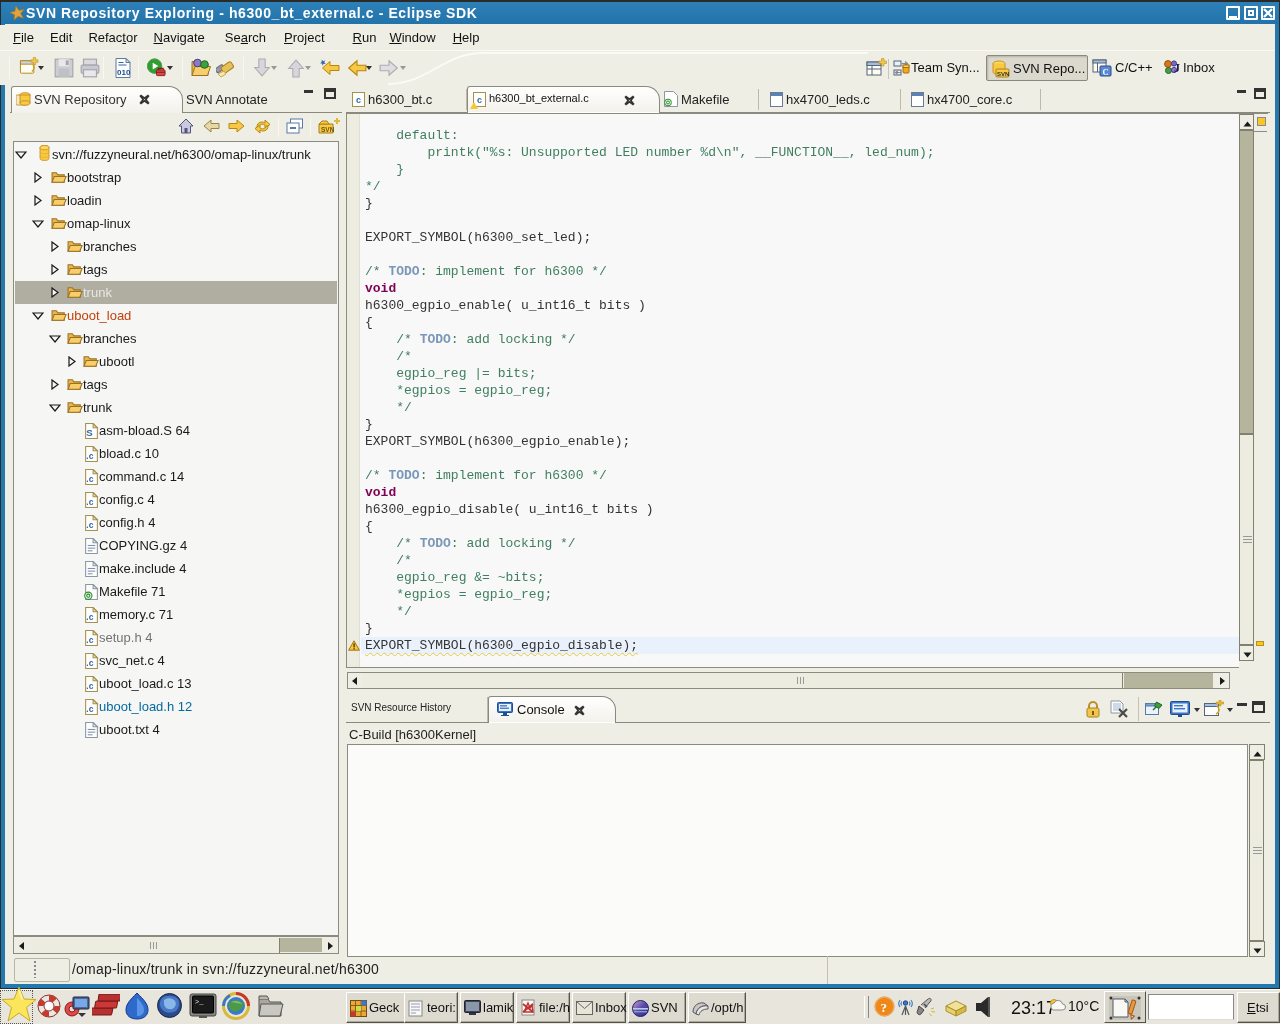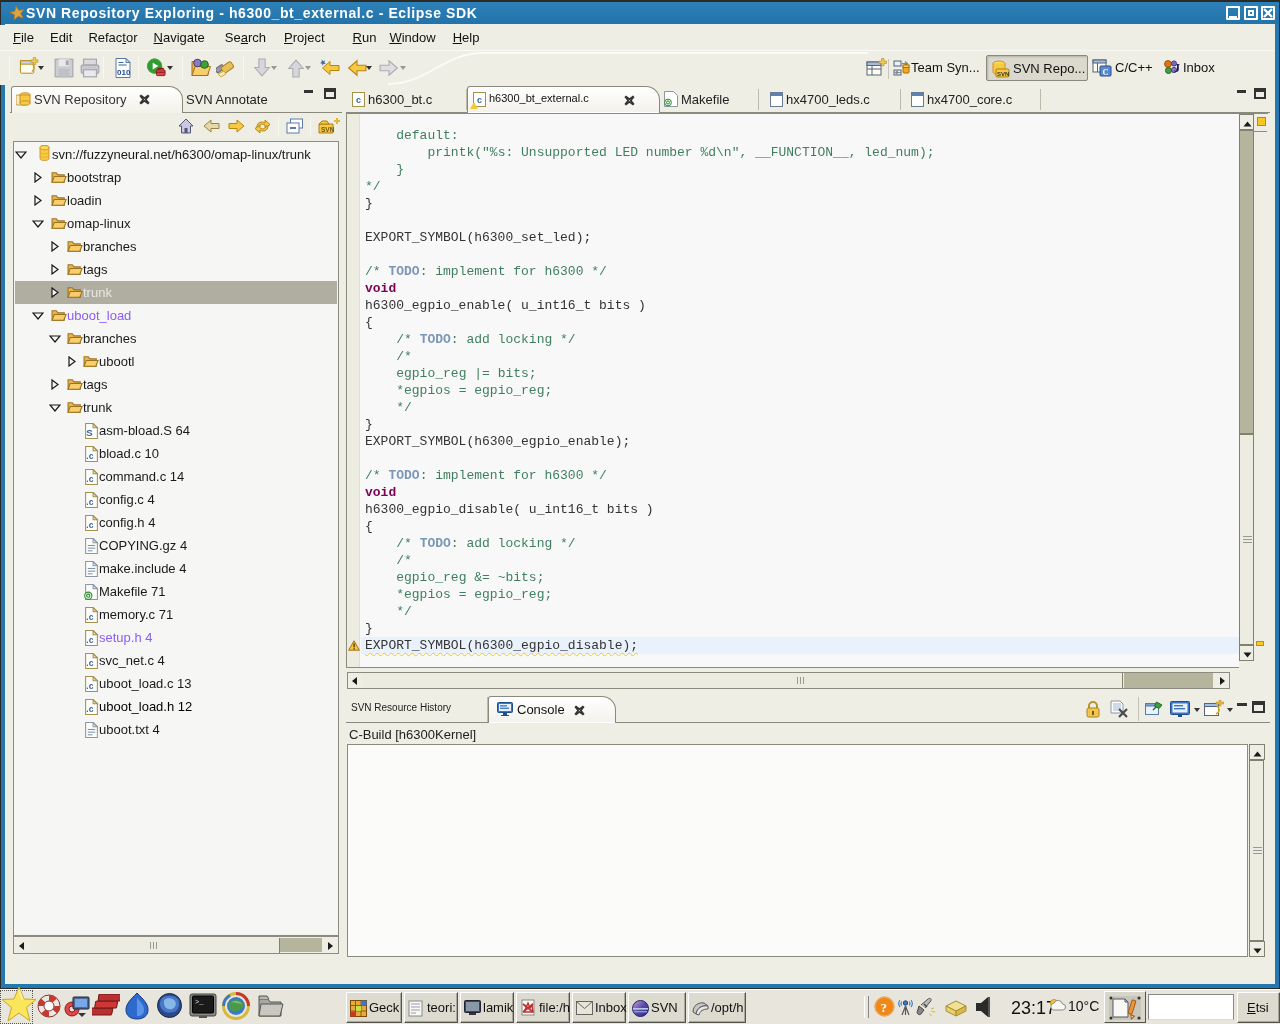--- a/index.html
+++ b/index.html
@@ -359,21 +359,21 @@
             <div class="txt" style="left:68px;color:#E8E7E2">trunk</div>
           </div>
         <div class="trow" style="top:162px">
             <svg class="abs" style="left:17px;top:8px" width="12" height="8" viewBox="0 0 12 8">
               <path d="M1 1 L11 1 L6 7 Z" fill="#F6F6F5" stroke="#1a1a1a" stroke-width="1.2"></path>
             </svg>
             <svg class="tico" style="left:36px" width="16" height="15" viewBox="0 0 16 15">
               <path d="M1 3.5 L5 3.5 L6.5 5.5 L12.5 5.5 L12.5 12.5 L1 12.5 Z" fill="#E9B64D" stroke="#9C7220"></path>
               <path d="M3 7 L14.2 7 L12 12.5 L1 12.5 Z" fill="#F7CE6B" stroke="#9C7220"></path>
             </svg>
-            <div class="txt" style="left:52px;color:#8b5cf6">uboot_load</div>
+            <div class="txt" style="left:52px;color:#c2410c">uboot_load</div>
           </div>
         <div class="trow" style="top:185px">
             <svg class="abs" style="left:34px;top:8px" width="12" height="8" viewBox="0 0 12 8">
               <path d="M1 1 L11 1 L6 7 Z" fill="#F6F6F5" stroke="#1a1a1a" stroke-width="1.2"></path>
             </svg>
             <svg class="tico" style="left:52px" width="16" height="15" viewBox="0 0 16 15">
               <path d="M1 3.5 L5 3.5 L6.5 5.5 L12.5 5.5 L12.5 12.5 L1 12.5 Z" fill="#E9B64D" stroke="#9C7220"></path>
               <path d="M3 7 L14.2 7 L12 12.5 L1 12.5 Z" fill="#F7CE6B" stroke="#9C7220"></path>
             </svg>
             <div class="txt" style="left:68px;color:#1a1a1a">branches</div>
@@ -488,21 +488,21 @@
               <text x="1.2" y="12" font-size="8" font-weight="bold" fill="#3465A4" font-family="Liberation Sans">.c</text>
             </svg>
             <div class="txt" style="left:84px;color:#1a1a1a">memory.c 71</div>
           </div>
         <div class="trow" style="top:484px">
             <svg class="tico" style="left:68px;top:4px" width="12" height="15" viewBox="0 0 12 15">
               <path d="M0.5 0.5 L7.5 0.5 L11.5 4.5 L11.5 14.5 L0.5 14.5 Z" fill="#FEFEFD" stroke="#A4914C"></path>
               <path d="M7.5 0.5 L7.5 4.5 L11.5 4.5 Z" fill="#E8DFC0" stroke="#A4914C"></path>
               <text x="1.2" y="12" font-size="8" font-weight="bold" fill="#3465A4" font-family="Liberation Sans">.c</text>
             </svg>
-            <div class="txt" style="left:84px;color:#8b5cf6">setup.h 4</div>
+            <div class="txt" style="left:84px;color:#737373">setup.h 4</div>
           </div>
         <div class="trow" style="top:507px">
             <svg class="tico" style="left:68px;top:4px" width="12" height="15" viewBox="0 0 12 15">
               <path d="M0.5 0.5 L7.5 0.5 L11.5 4.5 L11.5 14.5 L0.5 14.5 Z" fill="#FEFEFD" stroke="#A4914C"></path>
               <path d="M7.5 0.5 L7.5 4.5 L11.5 4.5 Z" fill="#E8DFC0" stroke="#A4914C"></path>
               <text x="1.2" y="12" font-size="8" font-weight="bold" fill="#3465A4" font-family="Liberation Sans">.c</text>
             </svg>
             <div class="txt" style="left:84px;color:#1a1a1a">svc_net.c 4</div>
           </div>
         <div class="trow" style="top:530px">
@@ -512,21 +512,21 @@
               <text x="1.2" y="12" font-size="8" font-weight="bold" fill="#3465A4" font-family="Liberation Sans">.c</text>
             </svg>
             <div class="txt" style="left:84px;color:#1a1a1a">uboot_load.c 13</div>
           </div>
         <div class="trow" style="top:553px">
             <svg class="tico" style="left:68px;top:4px" width="12" height="15" viewBox="0 0 12 15">
               <path d="M0.5 0.5 L7.5 0.5 L11.5 4.5 L11.5 14.5 L0.5 14.5 Z" fill="#FEFEFD" stroke="#A4914C"></path>
               <path d="M7.5 0.5 L7.5 4.5 L11.5 4.5 Z" fill="#E8DFC0" stroke="#A4914C"></path>
               <text x="1.2" y="12" font-size="8" font-weight="bold" fill="#3465A4" font-family="Liberation Sans">.c</text>
             </svg>
-            <div class="txt" style="left:84px;color:#000000">uboot_load.h 12</div>
+            <div class="txt" style="left:84px;color:#0369a1">uboot_load.h 12</div>
           </div>
         <div class="trow" style="top:576px">
             <svg class="tico" style="left:68px;top:4px" width="12" height="15" viewBox="0 0 12 15">
               <path d="M0.5 0.5 L7.5 0.5 L11.5 4.5 L11.5 14.5 L0.5 14.5 Z" fill="#FEFEFD" stroke="#8C97A4"></path>
               <path d="M7.5 0.5 L7.5 4.5 L11.5 4.5 Z" fill="#DFE4E8" stroke="#8C97A4"></path>
               <g stroke="#7C91B0" stroke-width="1">
                 <line x1="2.5" y1="7" x2="9.5" y2="7"></line>
                 <line x1="2.5" y1="9.5" x2="9.5" y2="9.5"></line>
                 <line x1="2.5" y1="12" x2="7" y2="12"></line>
               </g>
@@ -732,20 +732,26 @@
         <div class="abs" style="left:0;top:16px;width:15px;height:181px;background:#EDECE0;border:1px solid #82816F">
           <div class="abs" style="left:3px;top:86px;width:9px;height:1px;background:#999"></div>
           <div class="abs" style="left:3px;top:89px;width:9px;height:1px;background:#999"></div>
           <div class="abs" style="left:3px;top:92px;width:9px;height:1px;background:#999"></div>
         </div>
         <div class="sbbtn" style="left:0;top:197px;width:16px;height:16px">
             <div class="tri c abs" style="top:5px;left:5px;transform:rotate(90deg)"></div>
           </div>
       </div>
     </div>
+    <div id="statusbar">
+      <div style="position:absolute;left:8px;top:4px;width:56px;height:24px;border:1px solid #B7B5A4;border-radius:2px"></div>
+        <div style="position:absolute;left:28px;top:7px;width:2px;height:17px;background:repeating-linear-gradient(#888 0,#888 2px,transparent 2px,transparent 4px)"></div>
+      <div style="position:absolute;left:66px;top:7px;color:#222;font-size:14px;letter-spacing:0.2px">/omap-linux/trunk in svn://fuzzyneural.net/h6300</div>
+      <div style="position:absolute;left:821px;top:2px;width:1px;height:28px;background:#C2C0B0"></div>
+    </div>
   </div>
   <div id="taskbar">
     <div class="abs" style="left:0;top:0;width:33px;height:34px;border:1px dotted #555"></div>
       <svg class="abs" style="left:1px;top:-4px" width="36" height="38" viewBox="0 0 36 38">
         <path d="M18 1 L23 13 L35 13.5 L25.5 21.5 L29 35 L18 27 L7 35 L10.5 21.5 L1 13.5 L13 13 Z" fill="#FBE55A" stroke="#C8A828" stroke-width="1"></path>
         <path d="M18 4 L21.5 13.5" stroke="#FDF2A8" stroke-width="2" fill="none"></path>
       </svg>
     <svg class="abs" style="left:36px;top:3px" width="26" height="26" viewBox="0 0 26 26">
         <circle cx="13" cy="13" r="11" fill="#E8E8E4" stroke="#883333" stroke-width="1"></circle>
         <circle cx="13" cy="13" r="5" fill="#fff" stroke="#883333"></circle>
@@ -791,21 +797,21 @@
         <path d="M1.5 14 A12.5 12.5 0 0 1 8 3.5" fill="none" stroke="#3878C8" stroke-width="3"></path>
         <circle cx="14" cy="14" r="9" fill="#3A7AC8"></circle>
         <path d="M7 11 C10 7,19 7,22 12 C20 18,16 20,10 19 C7 17,6 14,7 11 Z" fill="#4A9A4A"></path>
         <path d="M9 10 C13 8,18 9,20 12" fill="#88C888" opacity="0.8"></path>
       </svg>
     <svg class="abs" style="left:256px;top:3px" width="28" height="26" viewBox="0 0 28 26">
         <path d="M3 6 L12 6 L14 9 L25 9 L25 23 L3 23 Z" fill="#A8A8A0" stroke="#555"></path>
         <path d="M3 6 L3 3 L11 3 L13 6" fill="#B8B8B0" stroke="#555"></path>
         <path d="M5 11 L27 11 L24 23 L3 23 Z" fill="#C8C8C0" stroke="#555"></path>
       </svg>
-    <div class="tbtn" style="left:346px;width:56px">
+    <div class="tbtn" style="left:346px;width:64px">
       <svg class="abs" style="left:3px;top:7px" width="17" height="17" viewBox="0 0 17 17">
           <rect x="0.5" y="0.5" width="16" height="16" fill="#E8A83A" stroke="#7A4A0A"></rect>
           <g stroke="#7A4A0A" stroke-width="0.8">
             <line x1="0" y1="5.5" x2="17" y2="5.5"></line>
             <line x1="0" y1="11" x2="17" y2="11"></line>
             <line x1="5.5" y1="0" x2="5.5" y2="17"></line>
             <line x1="11" y1="0" x2="11" y2="17"></line>
           </g>
           <rect x="6" y="6" width="5" height="5" fill="#C8E048"></rect>
           <rect x="11.5" y="0.5" width="5" height="5" fill="#3878C8"></rect>

